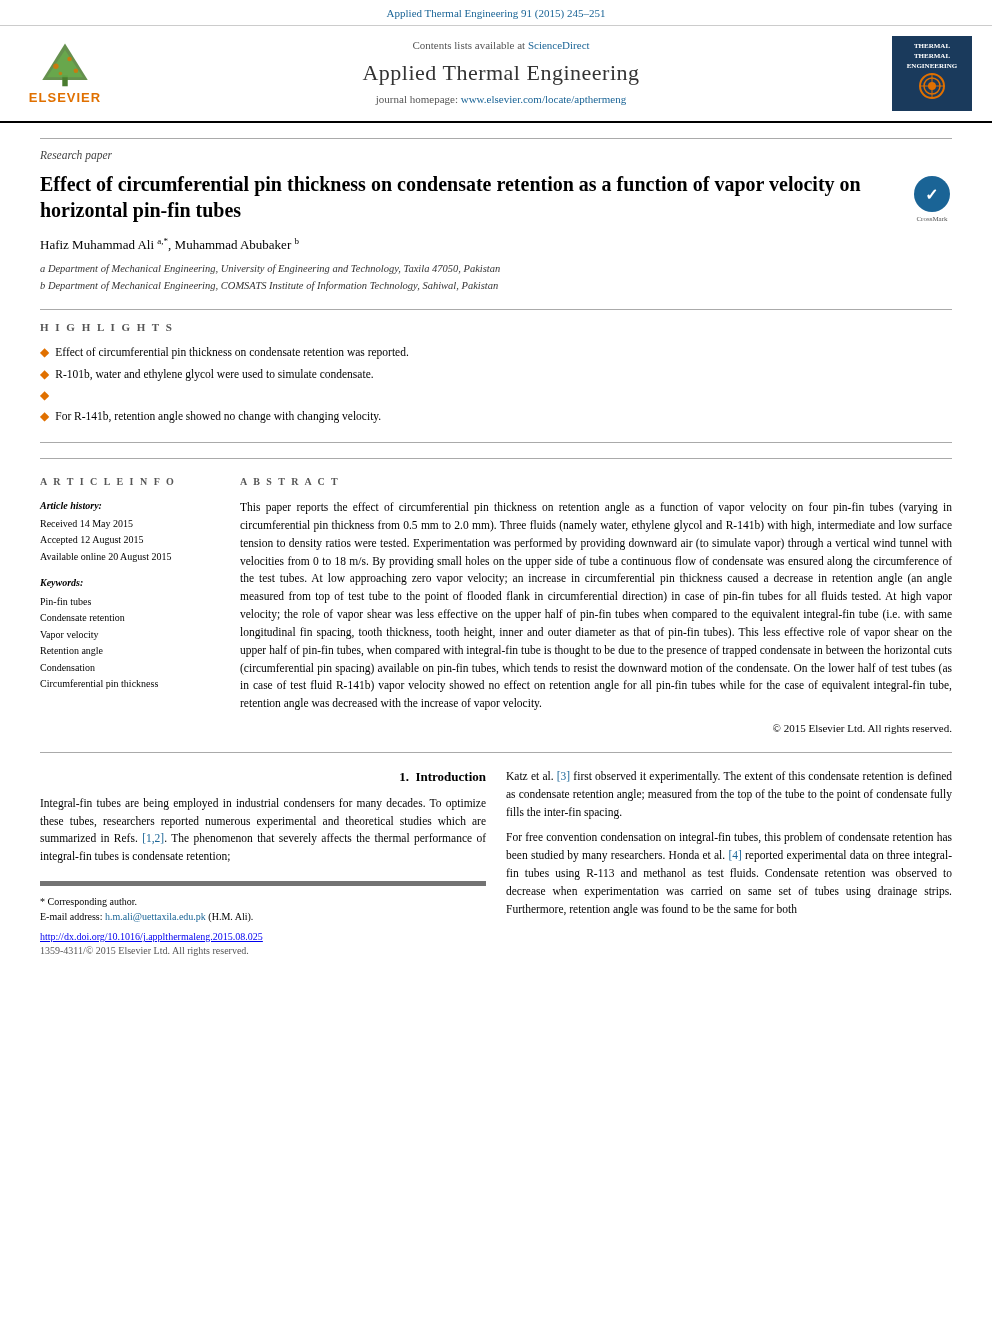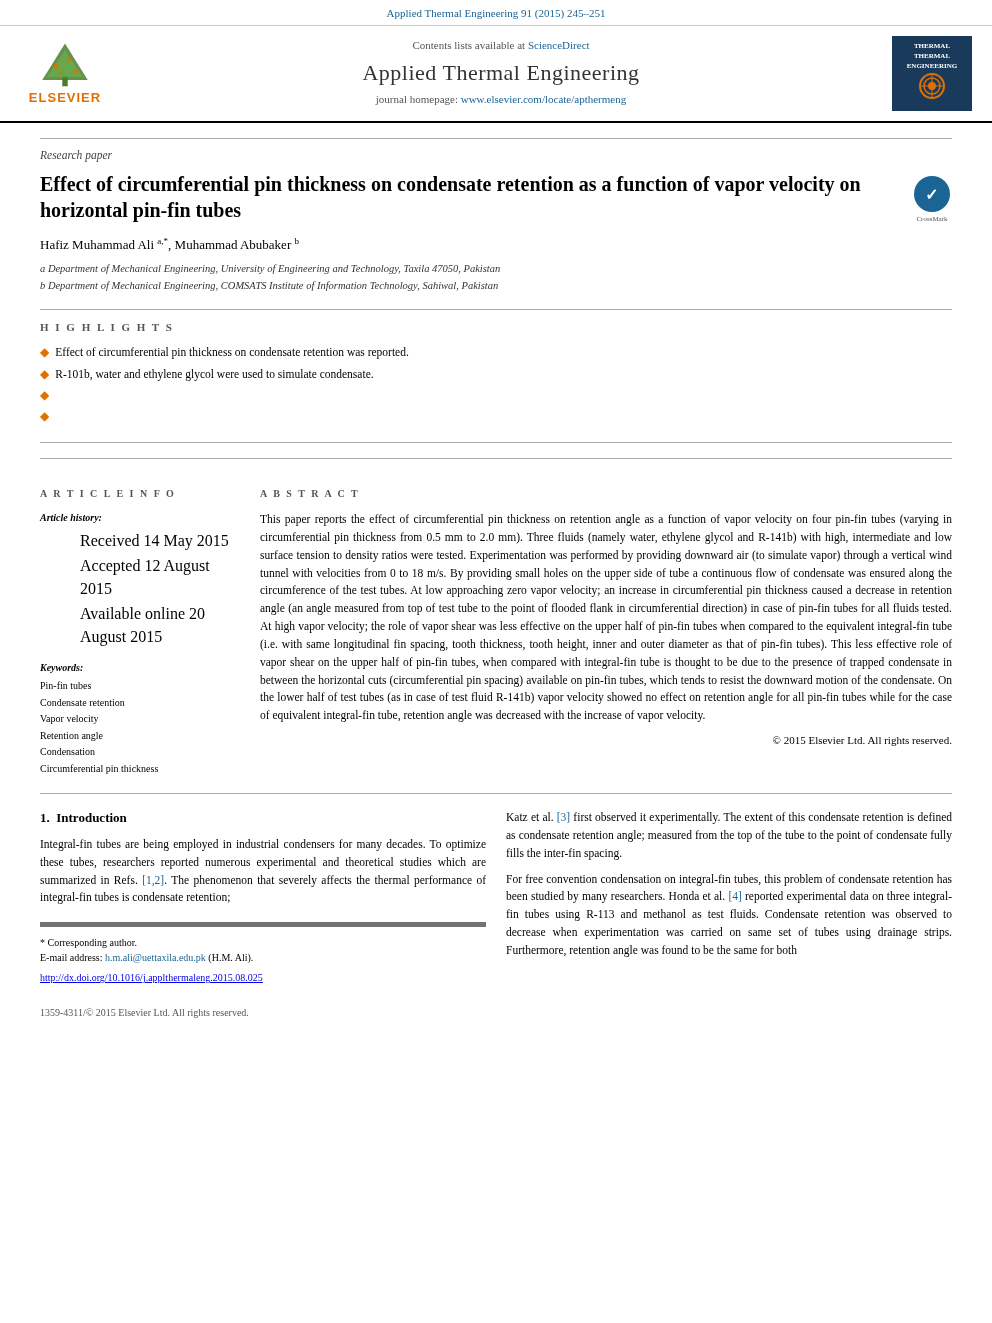--- a/index.html
+++ b/index.html
@@ -180,24 +180,23 @@
 
     .highlight-bullet {
       color: #e07000;
       margin-right: 6px;
       font-size: 12px;
       flex-shrink: 0;
     }
 
     .two-column-section {
       display: flex;
-      gap: 20px;
       margin-bottom: 15px;
       border-top: 1px solid #aaa;
-      padding-top: 28px;
+      padding-top: 16px;
     }
 
     .article-info-col {
       width: 200px;
       flex-shrink: 0;
     }
 
     .abstract-col {
       flex: 1;
     }
@@ -217,24 +216,23 @@
     .article-history .label {
       font-size: 10px;
       font-style: italic;
       font-weight: bold;
       color: #000;
       display: block;
       margin-bottom: 3px;
     }
 
     .article-history .date-item {
-      font-size: 16px;
+      font-size: 10px;
       color: #000;
       margin-bottom: 2px;
-      margin-left: 40px;
     }
 
     .keywords-section .label {
       font-size: 10px;
       font-style: italic;
       font-weight: bold;
       color: #000;
       display: block;
       margin-bottom: 4px;
     }
@@ -272,20 +270,21 @@
 
     .body-col {
       flex: 1;
     }
 
     .section-title {
       font-size: 13px;
       font-weight: bold;
       margin-bottom: 8px;
       color: #000;
+      text-align: right;
     }
 
     .body-text {
       font-size: 11.5px;
       color: #000;
       line-height: 1.55;
       text-align: justify;
       margin-bottom: 8px;
     }
 
@@ -313,21 +312,21 @@
 
     .doi-line {
       font-size: 10px;
       color: #1a6496;
       margin-top: 6px;
     }
 
     .copyright-line {
       font-size: 10px;
       color: #555;
-      margin-top: 20px;
+      margin-top: 0;
     }
 
     
     .elsevier-logo-svg {
       display: flex;
       flex-direction: column;
       align-items: center;
     }
 
     .elsevier-tree {
@@ -428,20 +427,21 @@
         </div>
         <div class="highlight-item">
           <span class="highlight-bullet">◆</span>
           <span>R-101b, water and ethylene glycol were used to simulate condensate.</span>
         </div>
         <div class="highlight-item">
           <span class="highlight-bullet">◆</span>
         </div>
         <div class="highlight-item">
           <span class="highlight-bullet">◆</span>
+          <span>For R-141b, retention angle showed no change with changing velocity.</span>
         </div>
       </div>
   </div>
 
   <div class="two-column-section">
 
     <div class="article-info-col">
       <div class="col-title">A R T I C L E   I N F O</div>
 
       <div class="article-history">

